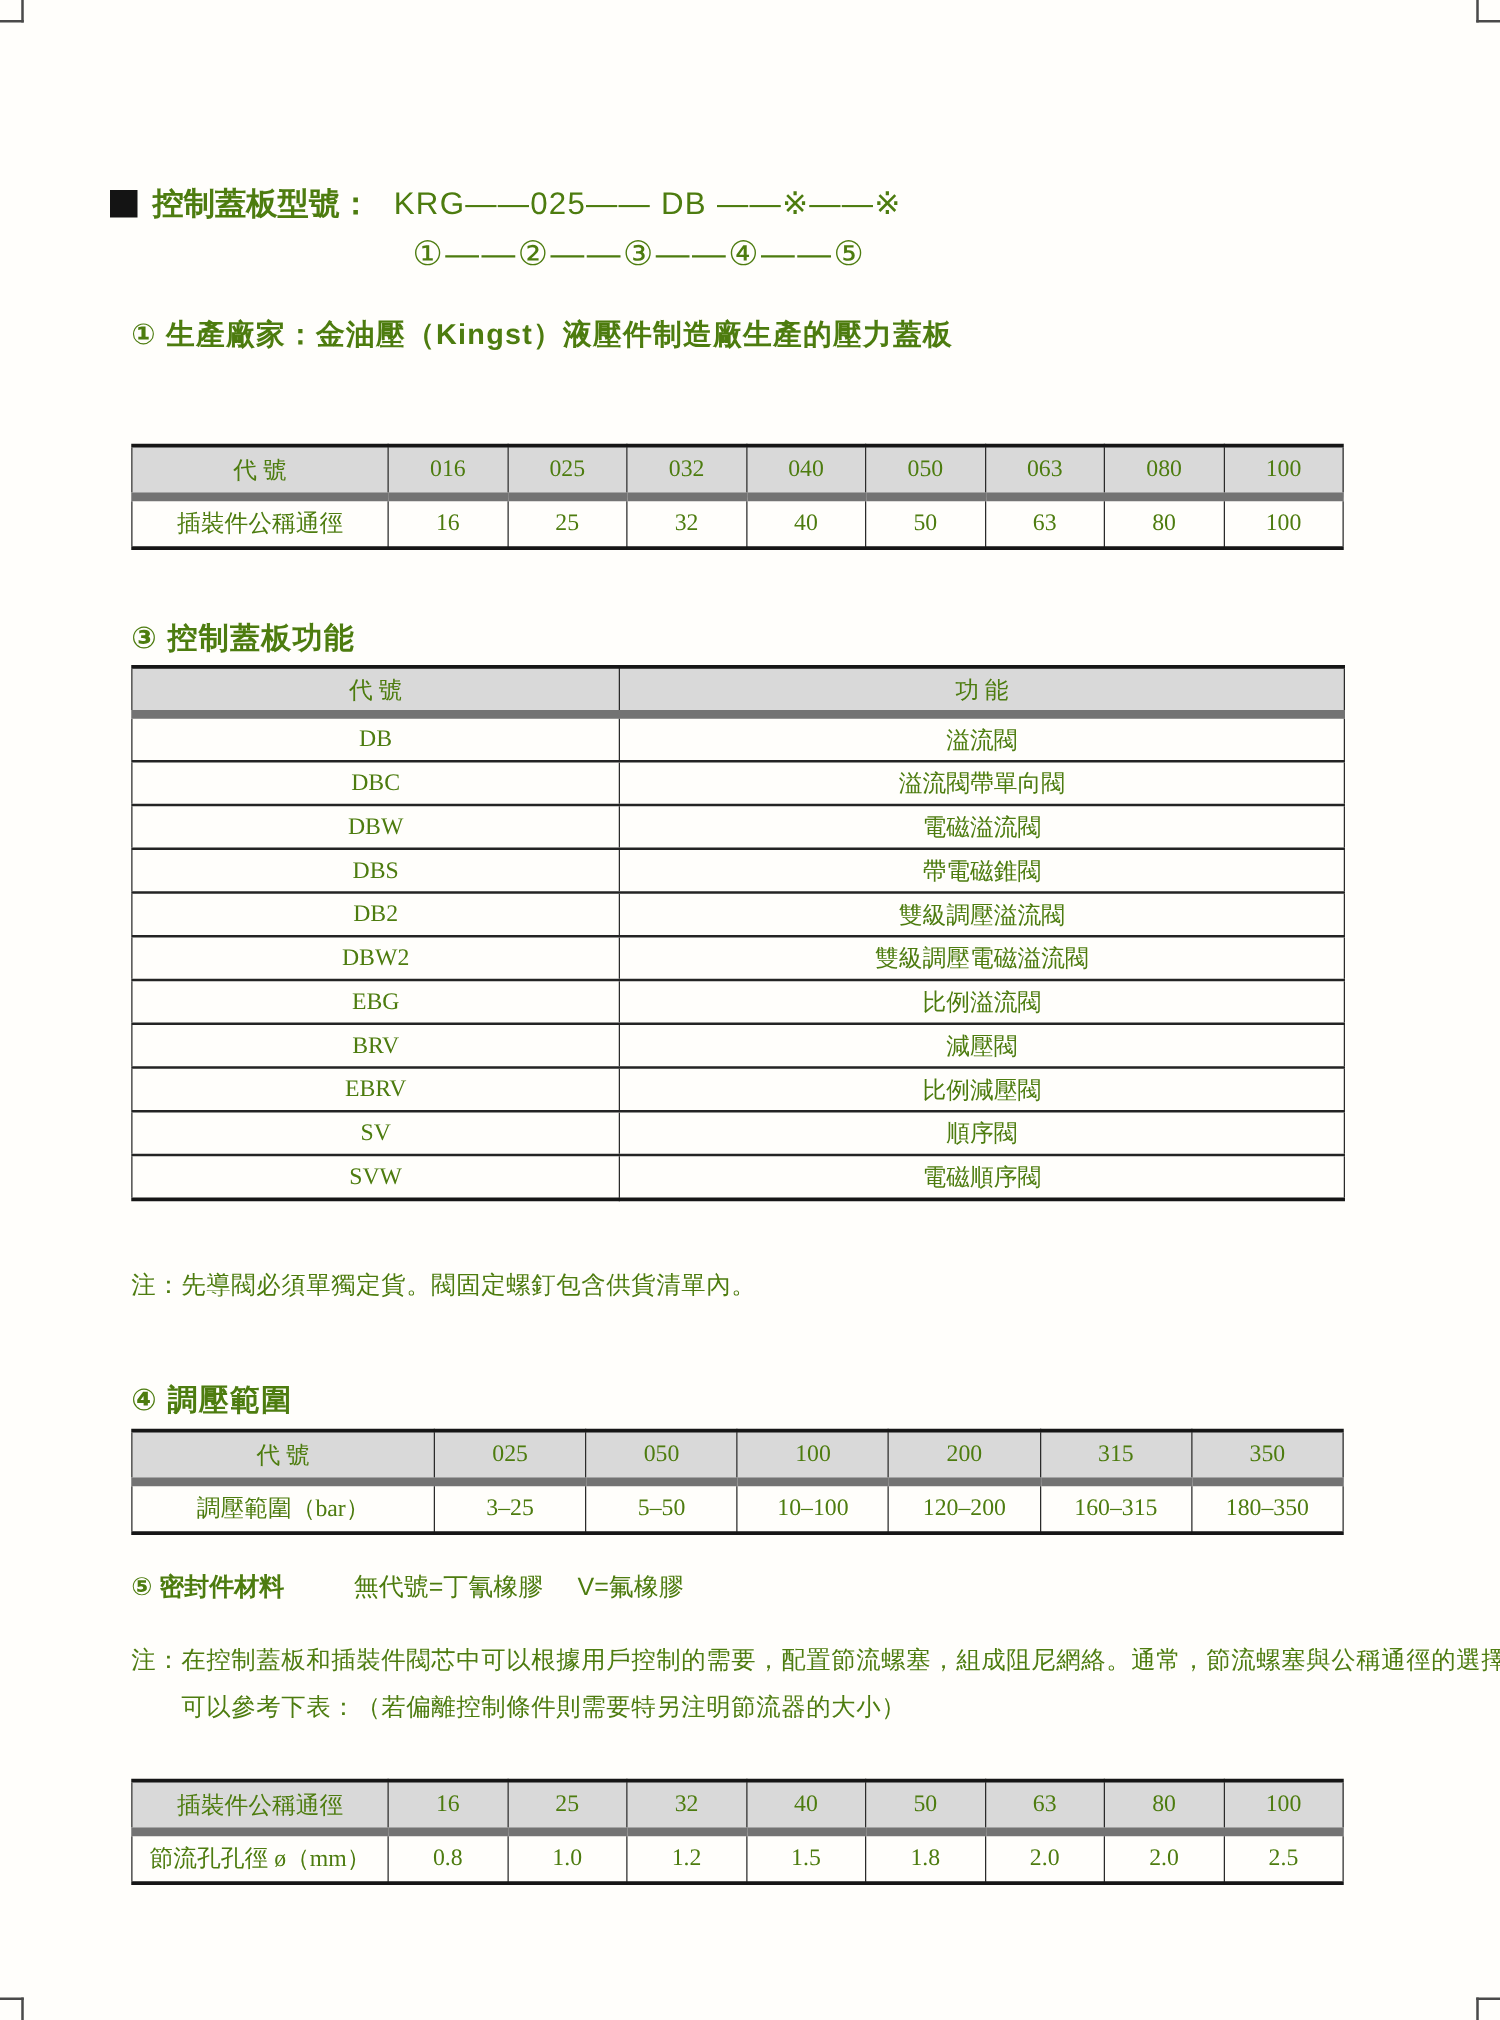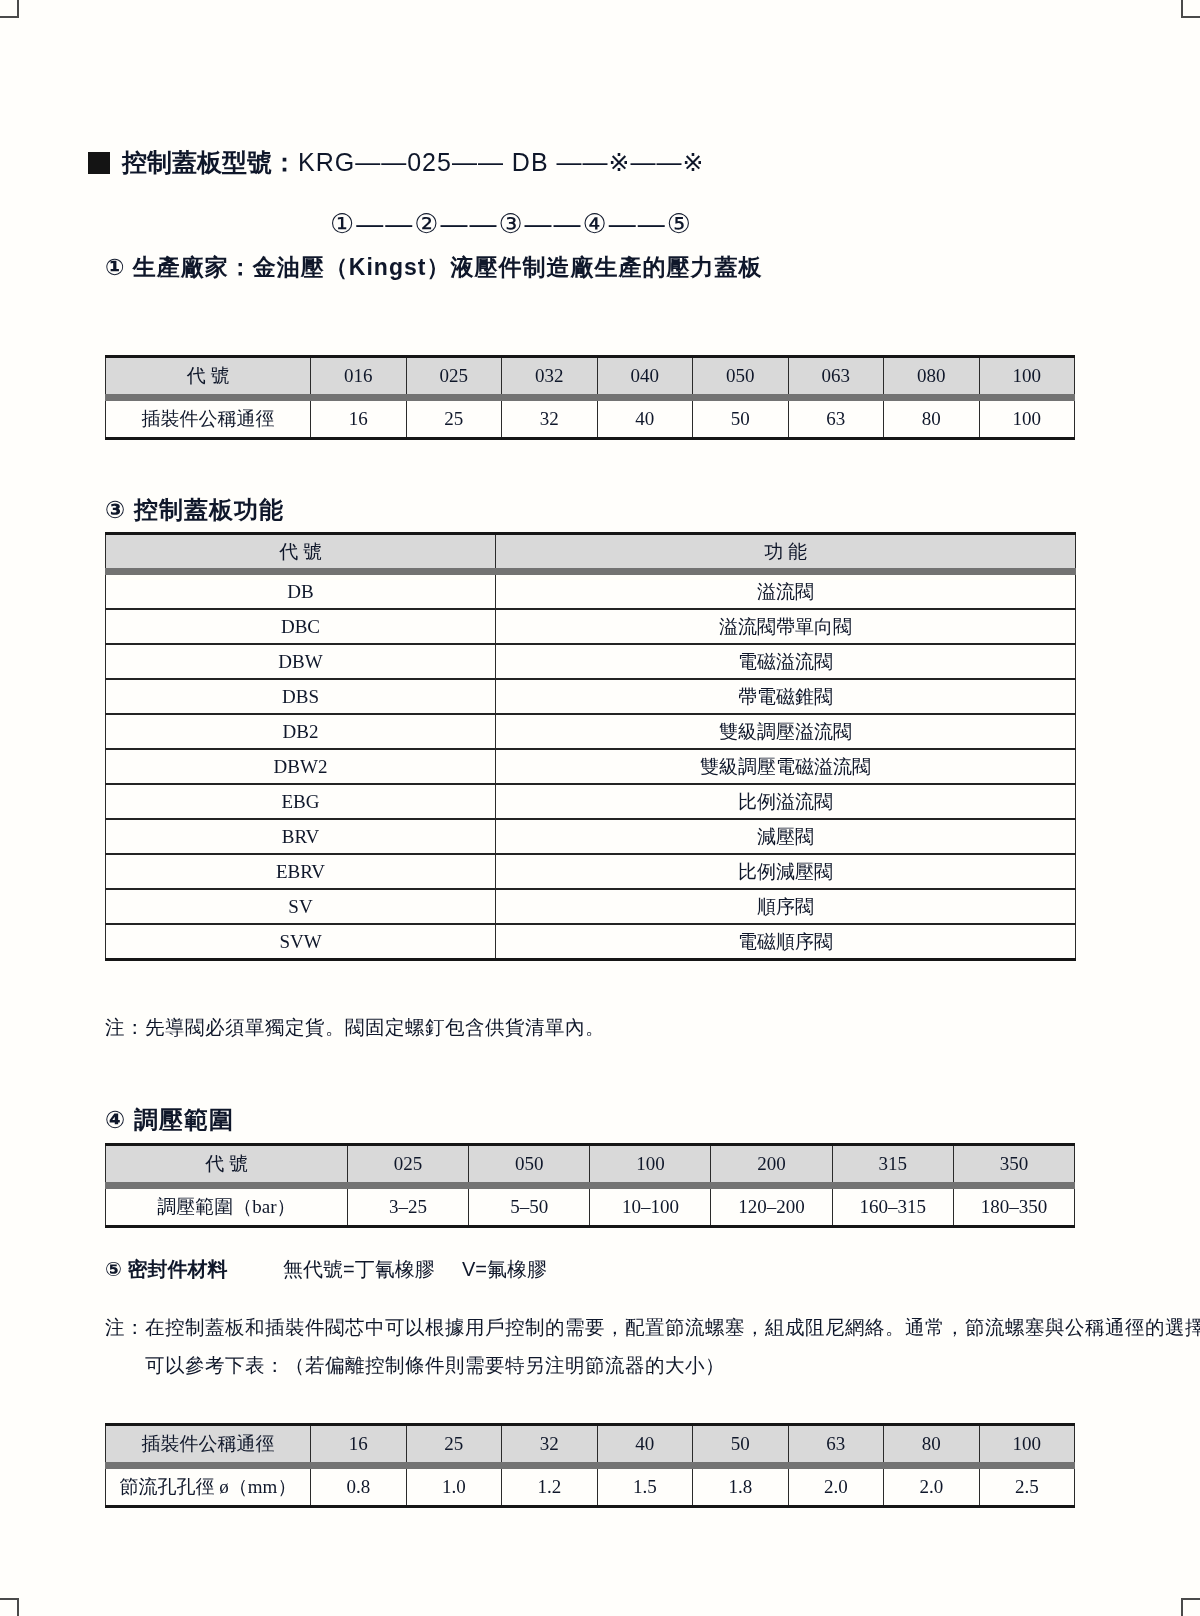--- a/index.html
+++ b/index.html
@@ -1,34 +1,34 @@
 <!DOCTYPE html>
 <html><head>
 <meta charset="utf-8">
 <style>
   html,body{margin:0;padding:0;background:#e9e9e9;}
   .page{
     position:relative;
     width:1200px;height:1616px;
     background:#fffefb;
     font-family:"Liberation Sans","DejaVu Sans",sans-serif;
-    color:#0f172a;
+    color:#4d7c0f;
     overflow:hidden;
   }
   
   .crop{position:absolute;width:17px;height:16px;}
   .crop-tl{left:0;top:0;border-right:2px solid #4a4a4a;border-bottom:2px solid #4a4a4a;}
   .crop-tr{right:0;top:0;border-left:2px solid #4a4a4a;border-bottom:2px solid #4a4a4a;}
   .crop-bl{left:0;bottom:0;border-right:2px solid #4a4a4a;border-top:2px solid #4a4a4a;}
   .crop-br{right:0;bottom:0;border-left:2px solid #4a4a4a;border-top:2px solid #4a4a4a;}
 
   .title-row{position:absolute;left:88px;top:146px;display:flex;align-items:center;font-size:25px;font-weight:bold;}
   .title-square{width:22px;height:22px;background:#141414;margin-right:12px;flex:0 0 auto;}
-  .title-code{margin-left:1px;font-weight:normal;letter-spacing:1px;white-space:pre;}
-  .seq-line{position:absolute;left:330px;top:188px;font-size:27px;letter-spacing:2px;margin-top:20px;}
+  .title-code{margin-left:18px;font-weight:normal;letter-spacing:1px;white-space:pre;}
+  .seq-line{position:absolute;left:330px;top:188px;font-size:27px;letter-spacing:2px;}
 
   .sec-heading{position:absolute;left:105px;font-size:24px;font-weight:bold;letter-spacing:1px;white-space:pre;}
   .h1{top:252px;font-size:23px;}
   .h2{top:312px;margin-top:48px;}
   .h3{top:494px;}
   .h4{top:1104px;}
 
   table.tbl{
     position:absolute;left:105px;width:970px;
     border-collapse:collapse;table-layout:fixed;

